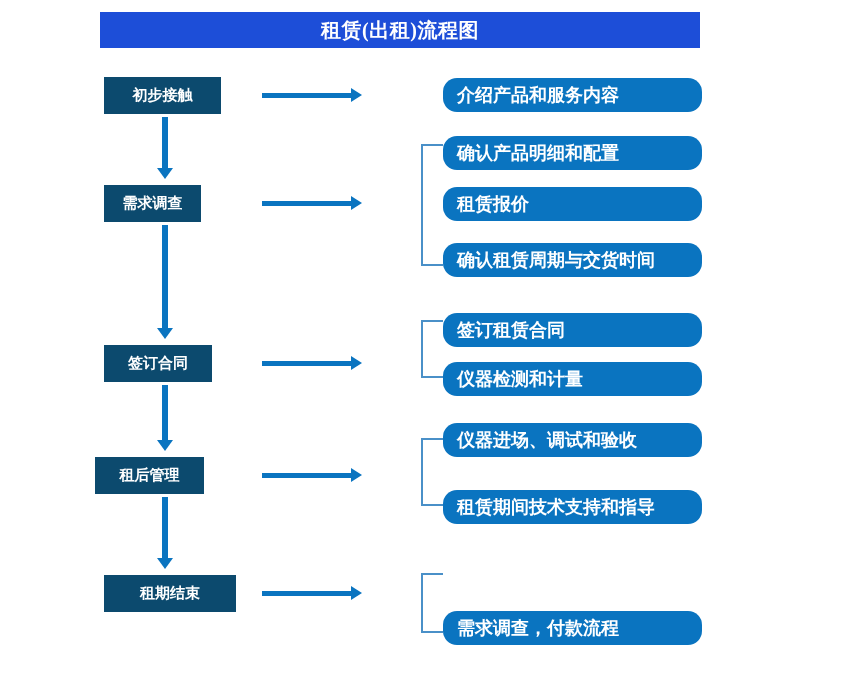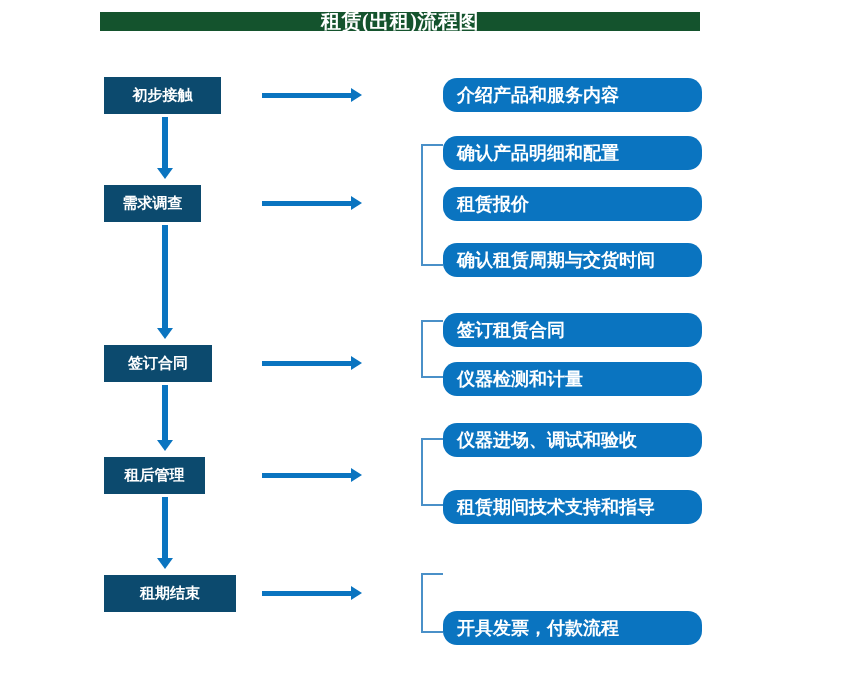--- a/index.html
+++ b/index.html
@@ -17,22 +17,22 @@
     background: #ffffff;
     overflow: hidden;
   }
 
   
   .title-bar {
     position: absolute;
     left: 100px;
     top: 12px;
     width: 600px;
-    height: 19px;
-    background: #14532d;
+    height: 36px;
+    background: #1d4ed8;
     color: #ffffff;
     display: flex;
     align-items: center;
     justify-content: center;
     font-size: 20px;
     font-weight: bold;
     letter-spacing: 0.5px;
   }
 
   
@@ -127,21 +127,21 @@
 <div id="canvas">
 
   <div class="title-bar">租赁(出租)流程图</div>
 
   <div class="stage-box" style="left:104px; top:77px; width:117px;">初步接触</div>
 
   <div class="stage-box" style="left:104px; top:185px; width:97px;">需求调查</div>
 
   <div class="stage-box" style="left:104px; top:345px; width:108px;">签订合同</div>
 
-  <div class="stage-box" style="left:104px; top:457px; width:101px;">租后管理</div>
+  <div class="stage-box" style="left:95px; top:457px; width:109px;">租后管理</div>
 
   <div class="stage-box" style="left:104px; top:575px; width:132px;">租期结束</div>
 
   <div class="v-arrow" style="left:157px; top:117px; height:62px;">
     <div class="shaft" style="height:51px;"></div>
     <div class="head" style="top:51px;"></div>
   </div>
 
   <div class="v-arrow" style="left:157px; top:225px; height:114px;">
     <div class="shaft" style="height:103px;"></div>
@@ -201,15 +201,15 @@
 
   <div class="detail-box" style="top:313px;">签订租赁合同</div>
 
   <div class="detail-box" style="top:362px;">仪器检测和计量</div>
 
   <div class="detail-box" style="top:423px;">仪器进场、调试和验收</div>
 
   <div class="detail-box" style="top:490px;">租赁期间技术支持和指导</div>
 
 
-  <div class="detail-box" style="top:611px;">开具发票，付款流程</div>
+  <div class="detail-box" style="top:611px;">需求调查，付款流程</div>
 
 </div>
 
 </body></html>

